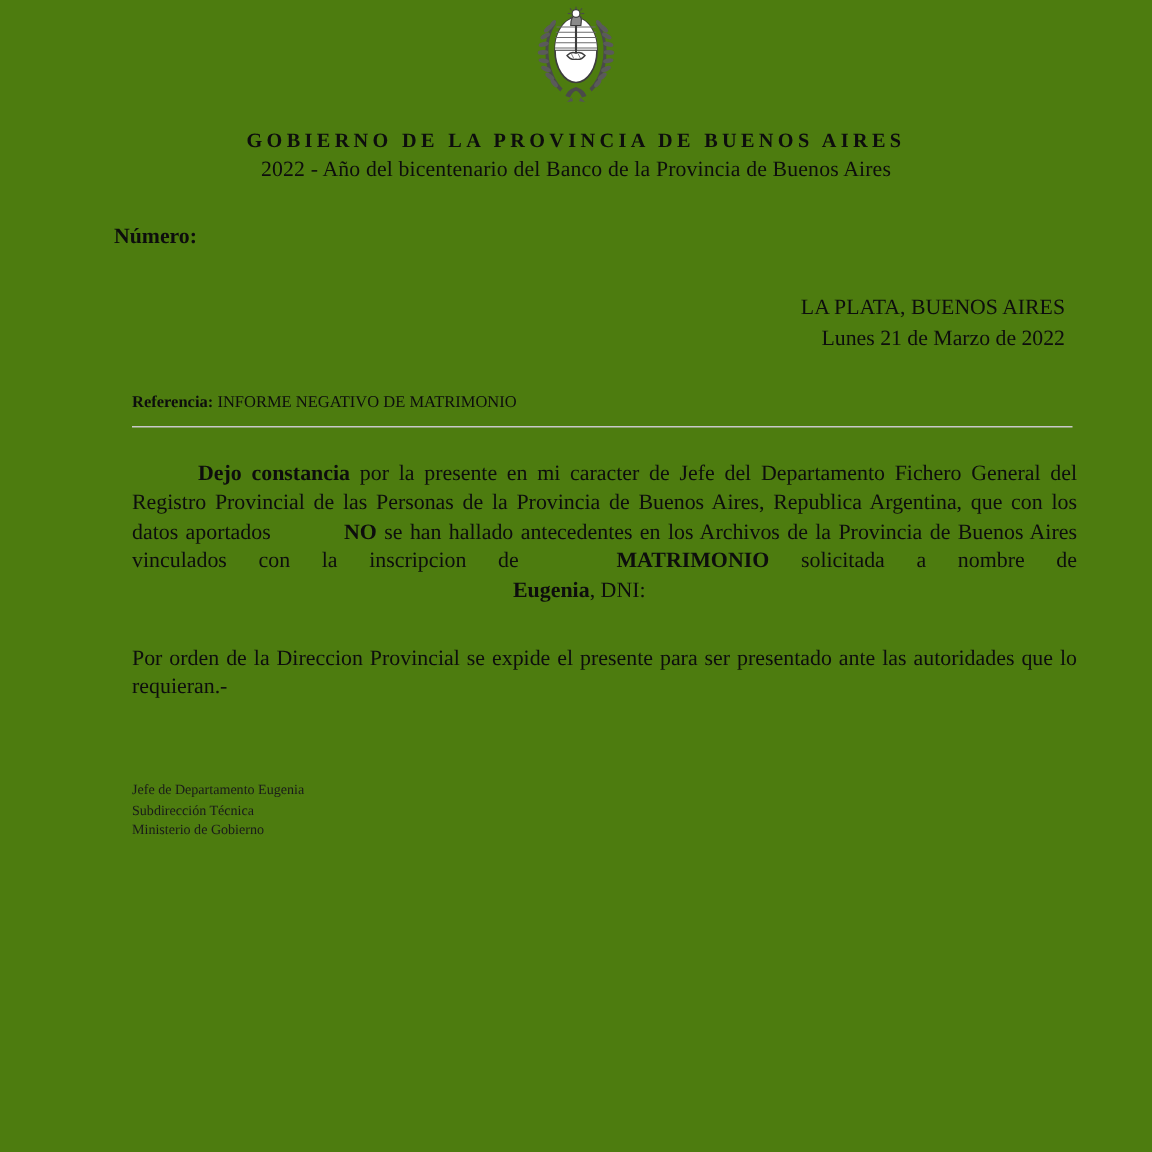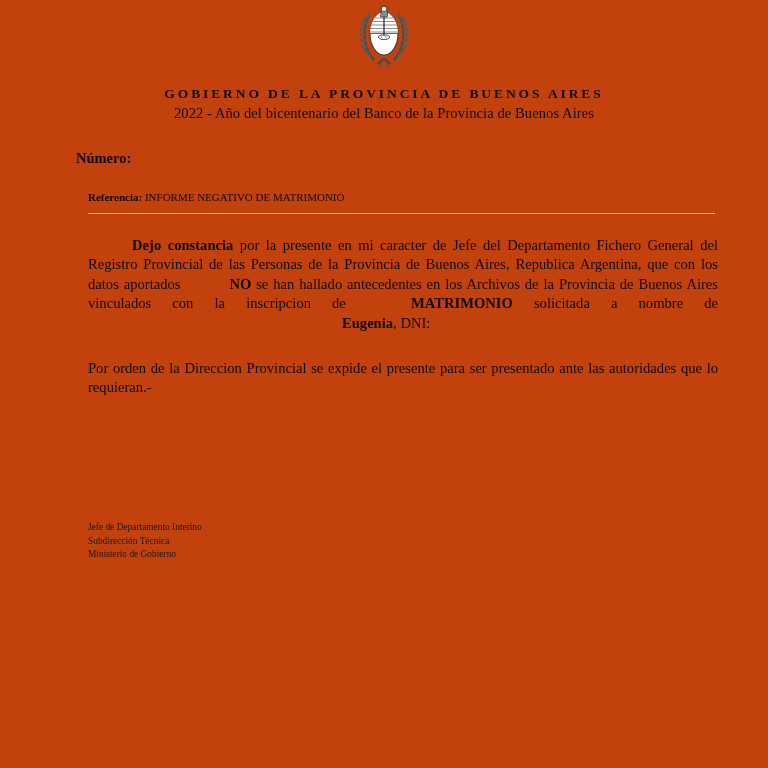--- a/index.html
+++ b/index.html
@@ -15,21 +15,21 @@
     font-family: "Liberation Serif", "DejaVu Serif", serif;
     color: #0d0d0d;
     overflow: hidden;
   }
 
   .page {
     position: absolute;
     top: 0; left: 0;
     width: 768px;
     height: 768px;
-    background: #c2410c;
+    background: #4d7c0f;
   }
 
   
   .crest-wrap {
     width: 100%;
     text-align: center;
     padding-top: 2px;
     height: 68px;
     box-sizing: border-box;
   }
@@ -202,35 +202,39 @@
   </div>
 
   <div class="gov-line">
     <span>GOBIERNO DE LA PROVINCIA DE BUENOS AIRES</span>
   </div>
   <div class="year-line">2022 - Año del bicentenario del Banco de la Provincia de Buenos Aires</div>
 
 
   <div class="numero">Número:</div>
 
+  <div class="place-block">
+    <div>LA PLATA, BUENOS AIRES</div>
+    <div>Lunes 21 de Marzo de 2022</div>
+  </div>
 
   <div class="referencia">
     <b>Referencia:</b><span> INFORME NEGATIVO DE MATRIMONIO</span>
   </div>
   <div class="rule"></div>
 
   <div class="body-block">
 
     <p class="para p1">
       <b>Dejo constancia</b><span> por la presente en mi caracter de Jefe del Departamento Fichero General del Registro Provincial de las Personas de la Provincia de Buenos Aires, Republica Argentina, que con los datos aportados </span><b>NO</b><span> se han  hallado antecedentes en los Archivos de la Provincia de Buenos Aires vinculados con la inscripcion de </span><b>MATRIMONIO</b><span> solicitada a nombre de </span><span class="redact-gap"></span><b>Eugenia</b><span>, DNI:</span>
     </p>
 
     <p class="para p2">Por orden de la Direccion Provincial se expide el presente para ser presentado ante las autoridades que lo requieran.-</p>
 
   </div>
 
   <div class="signature">
-    <div>Jefe de Departamento Interino</div>
+    <div>Jefe de Departamento Eugenia</div>
     <div>Subdirección Técnica</div>
     <div>Ministerio de Gobierno</div>
   </div>
 
 </div>
 
 </body></html>

